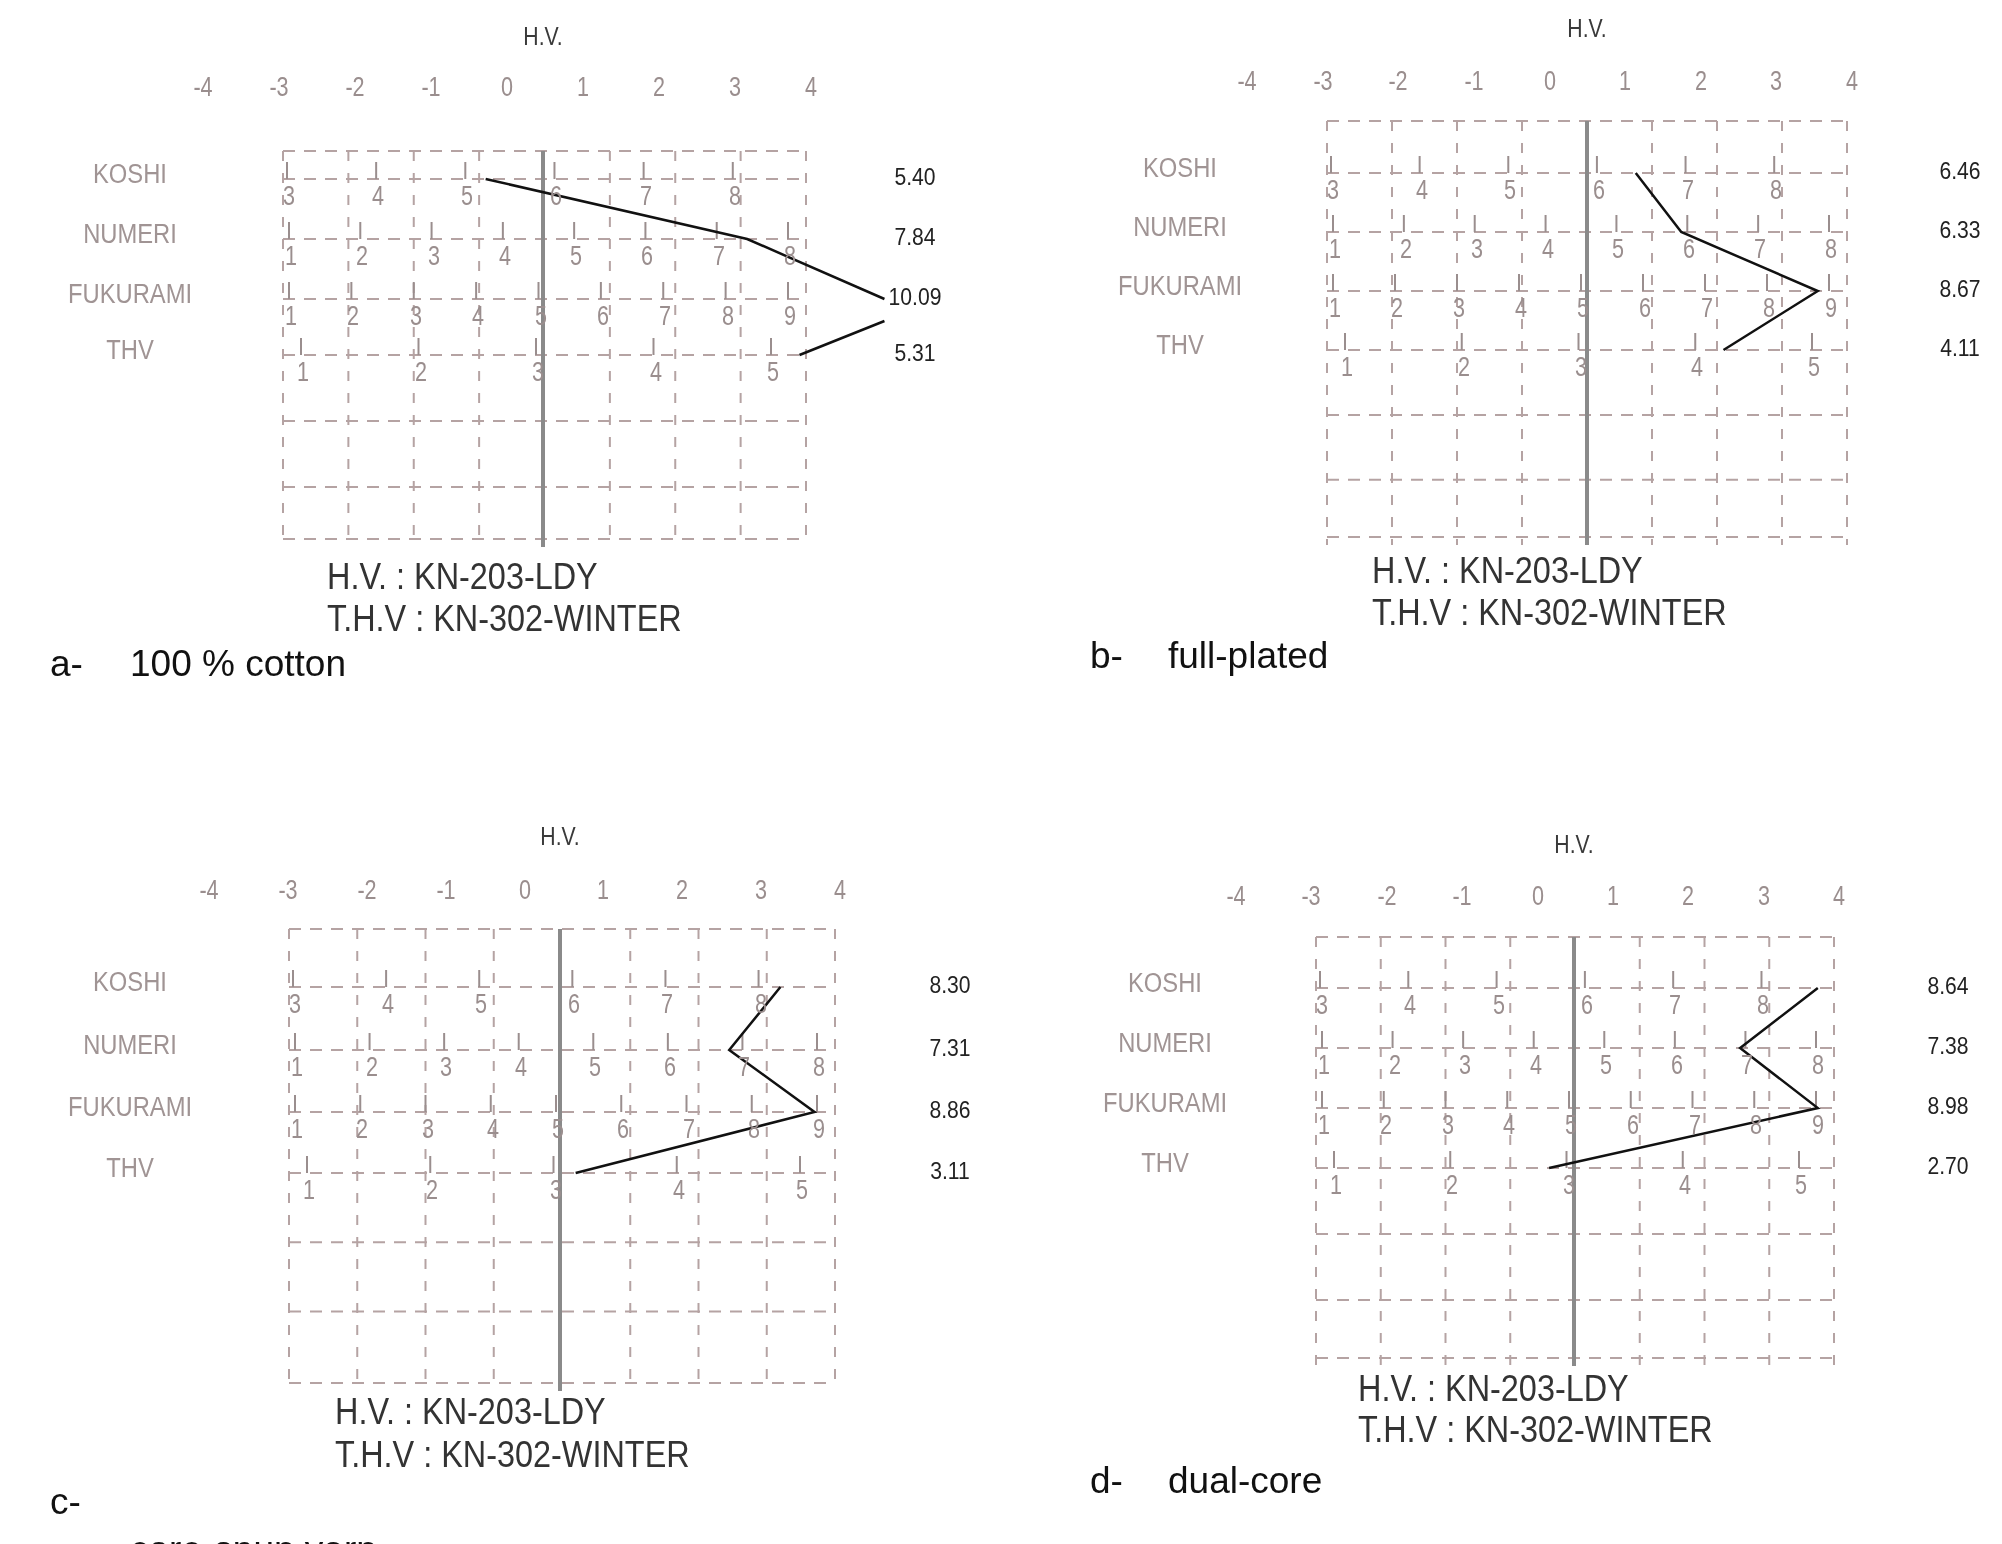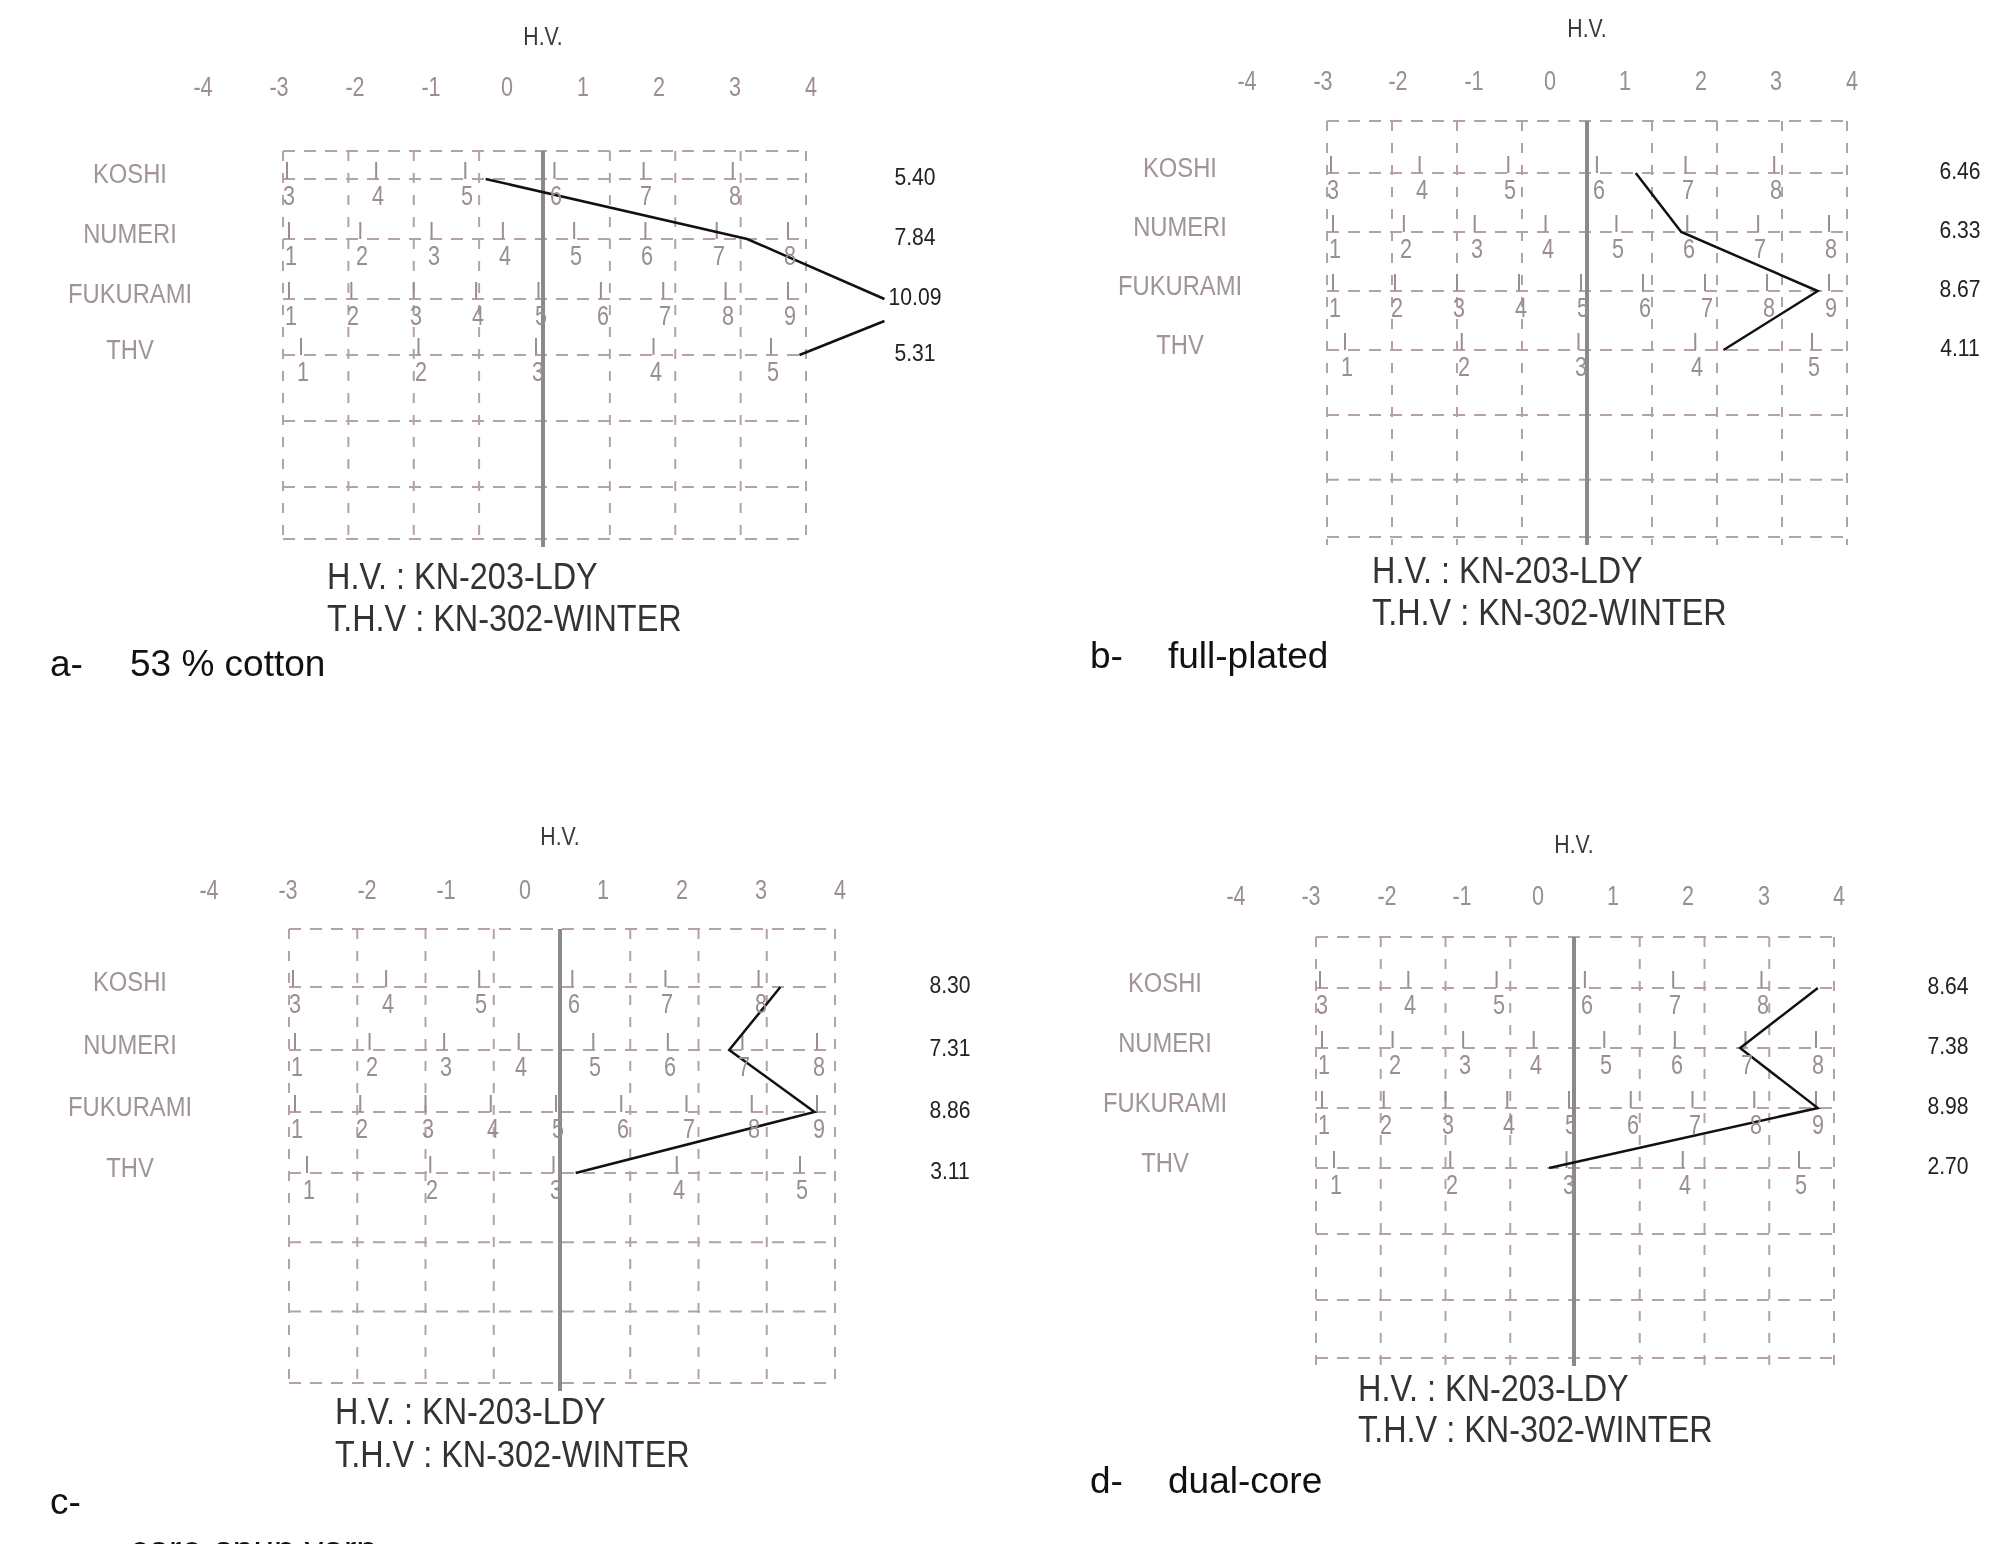--- a/index.html
+++ b/index.html
@@ -112,21 +112,21 @@
       <div class="abs value" style="left: 915px; top: 163px;">5.40</div>
       <div class="abs row-label" style="left: 130px; top: 219px;">NUMERI</div>
       <div class="abs value" style="left: 915px; top: 223px;">7.84</div>
       <div class="abs row-label" style="left: 130px; top: 279px;">FUKURAMI</div>
       <div class="abs value" style="left: 915px; top: 283px;">10.09</div>
       <div class="abs row-label" style="left: 130px; top: 335px;">THV</div>
       <div class="abs value" style="left: 915px; top: 339px;">5.31</div>
       <div class="abs legend" style="left: 327px; top: 556px;">H.V.  : KN-203-LDY</div>
       <div class="abs legend" style="left: 327px; top: 598px;">T.H.V : KN-302-WINTER</div>
       <div class="abs caption" style="left: 50px; top: 643px;">a-</div>
-      <div class="abs caption" style="left: 130px; top: 643px;">53 % cotton</div>
+      <div class="abs caption" style="left: 130px; top: 643px;">100 % cotton</div>
     </div>
     <div class="panel">
       <svg class="chart" width="2002" height="1544">
         <line x1="1327" y1="121" x2="1847" y2="121" stroke="#b5a3a3" stroke-width="2" stroke-dasharray="12,9"></line>
         <line x1="1327" y1="173" x2="1847" y2="173" stroke="#b5a3a3" stroke-width="2" stroke-dasharray="12,9"></line>
         <line x1="1327" y1="232" x2="1847" y2="232" stroke="#b5a3a3" stroke-width="2" stroke-dasharray="12,9"></line>
         <line x1="1327" y1="291" x2="1847" y2="291" stroke="#b5a3a3" stroke-width="2" stroke-dasharray="12,9"></line>
         <line x1="1327" y1="350" x2="1847" y2="350" stroke="#b5a3a3" stroke-width="2" stroke-dasharray="12,9"></line>
         <line x1="1327" y1="414.9" x2="1847" y2="414.9" stroke="#b5a3a3" stroke-width="2" stroke-dasharray="12,9"></line>
         <line x1="1327" y1="479.8" x2="1847" y2="479.8" stroke="#b5a3a3" stroke-width="2" stroke-dasharray="12,9"></line>

